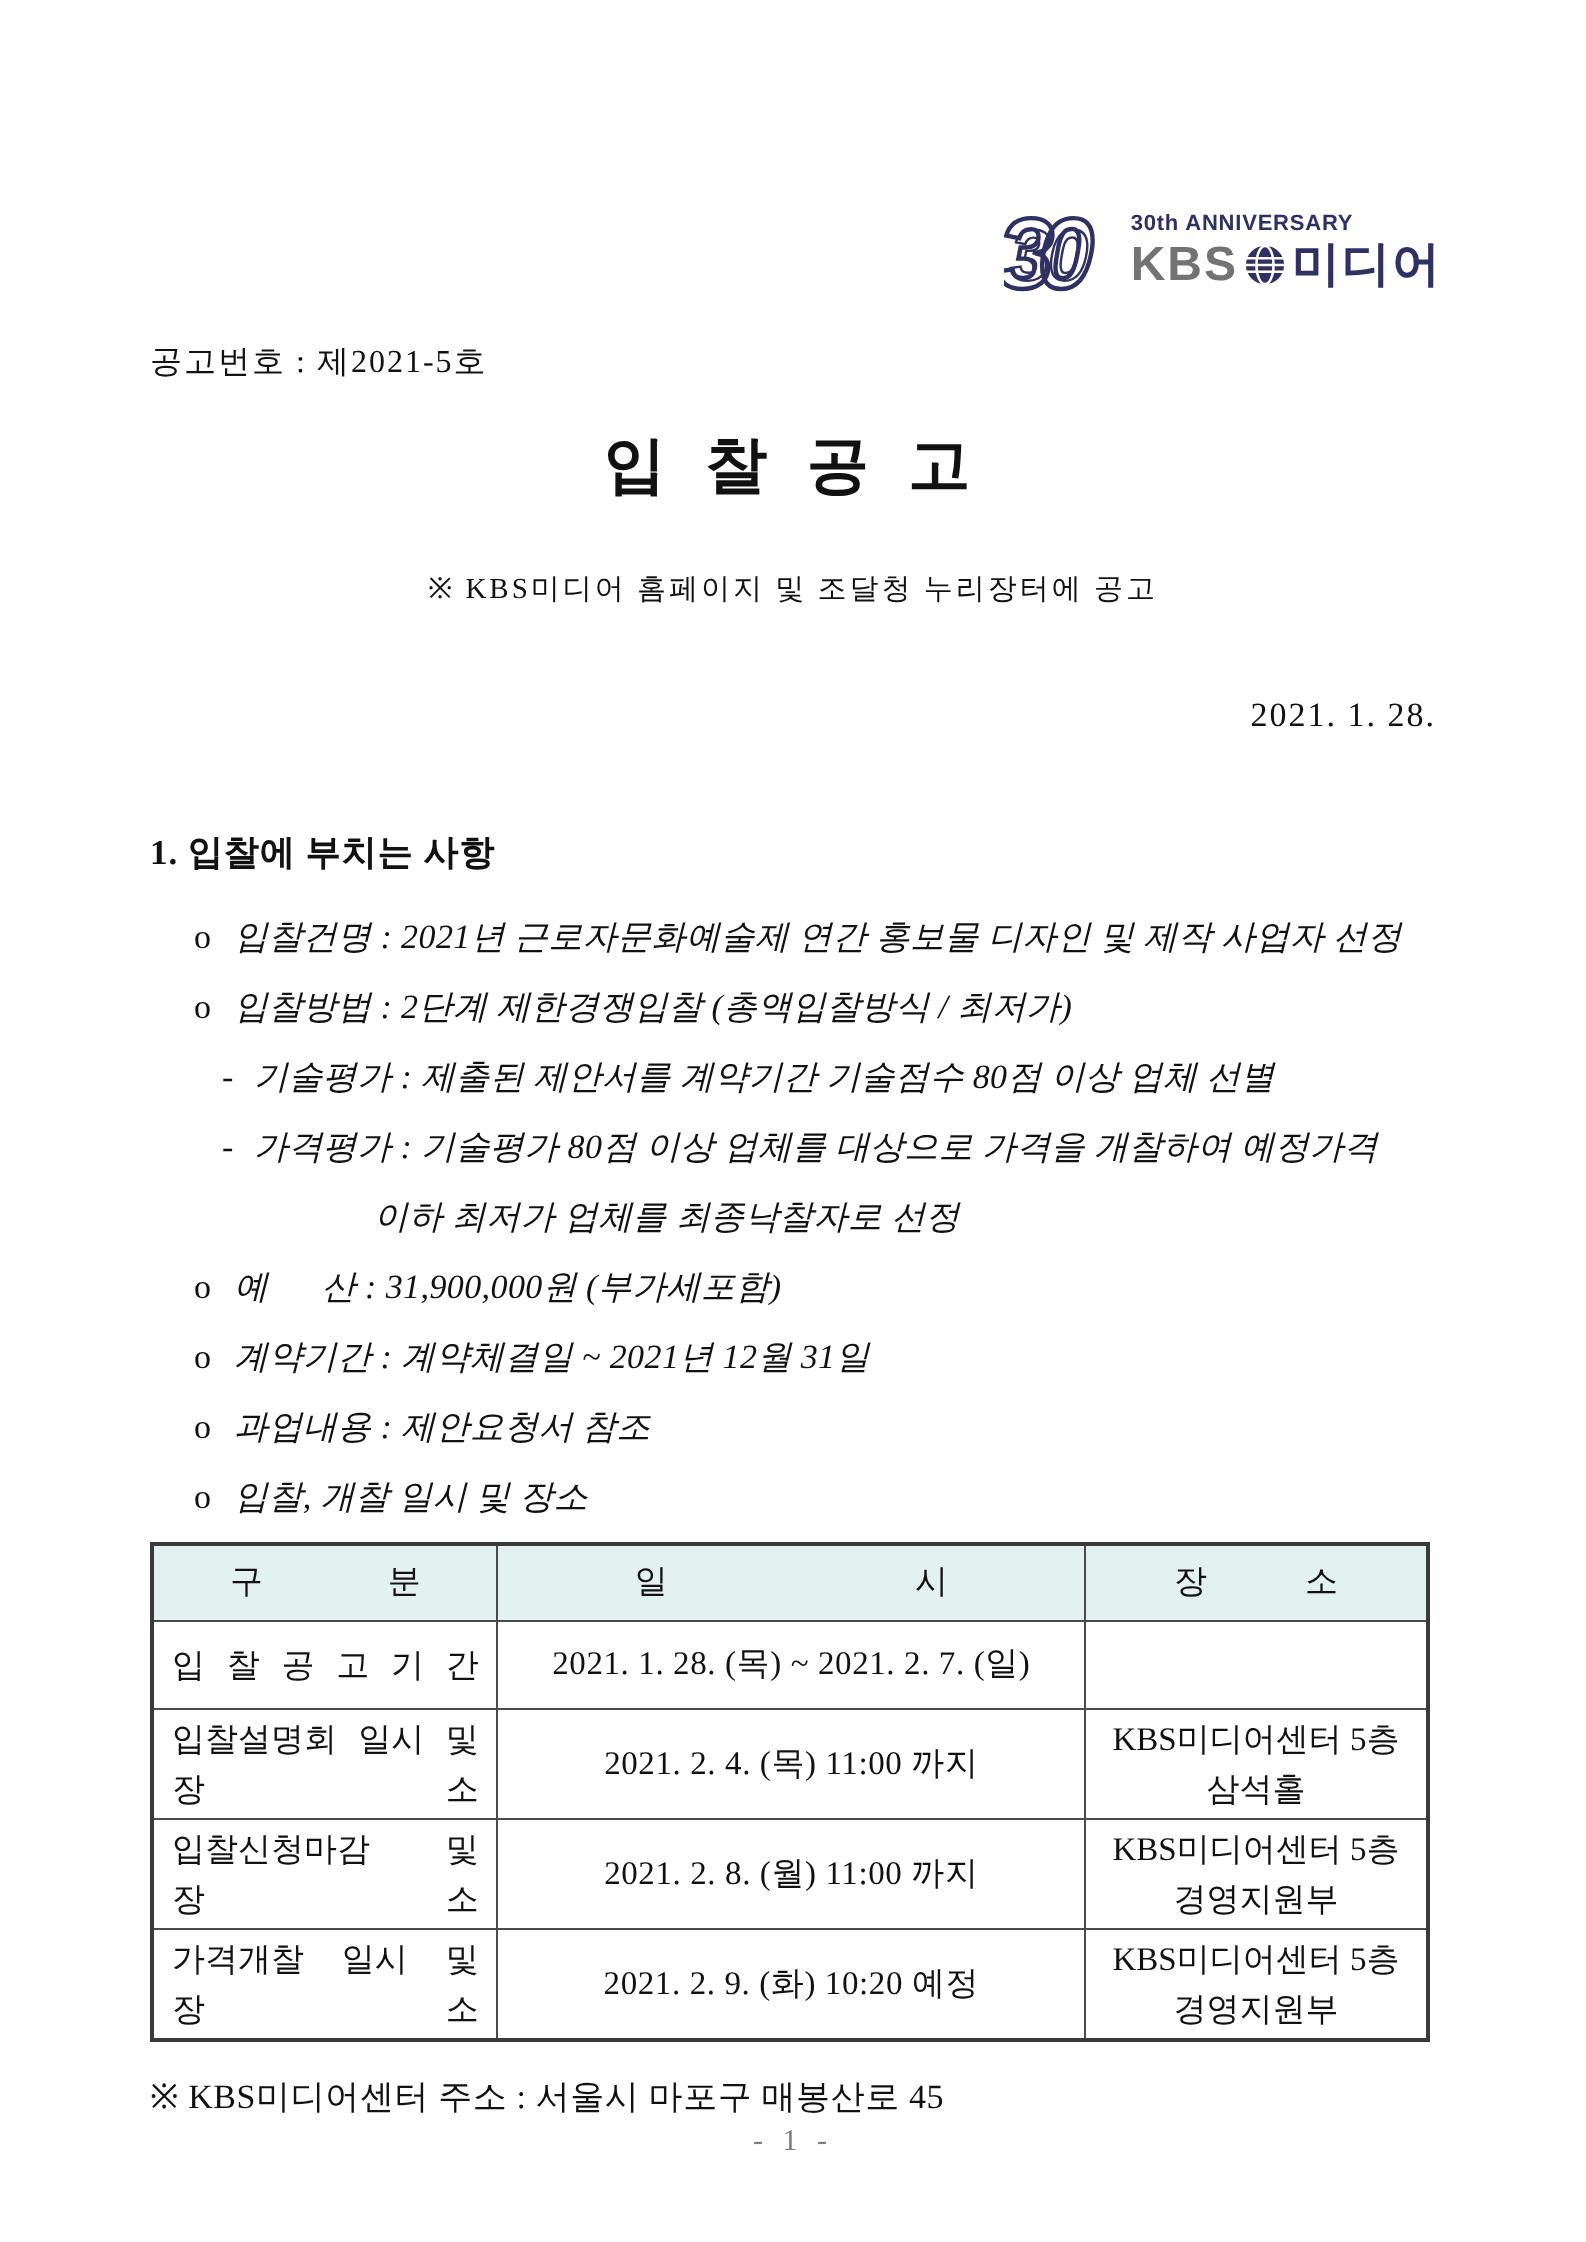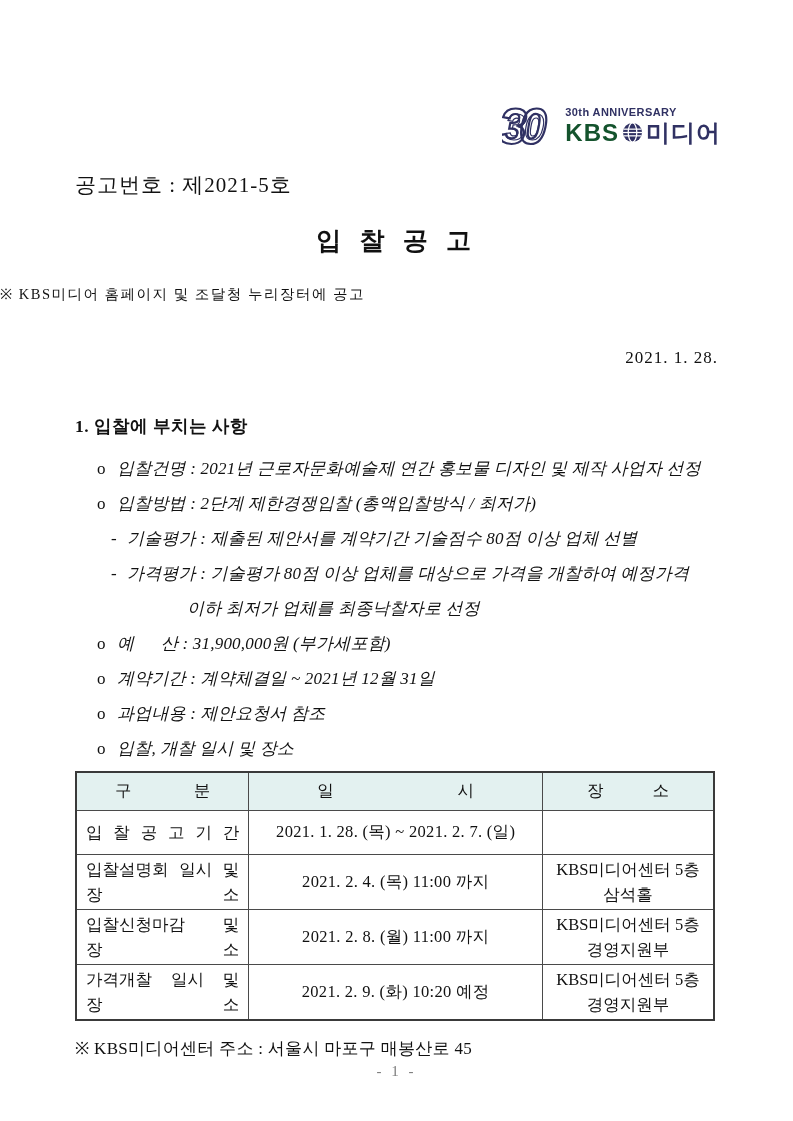--- a/index.html
+++ b/index.html
@@ -20,36 +20,37 @@
     color:#303163;
     font-family:"Liberation Sans","DejaVu Sans",sans-serif;
   }
   .logo-mark { flex:none; }
   .logo-text { display:flex; flex-direction:column; line-height:1.05; }
   .logo-ann {
     font-size:11px; font-weight:bold; letter-spacing:0.4px;
     color:#303163;
   }
   .logo-brand { display:flex; align-items:center; gap:3px; margin-top:2px; }
-  .logo-kbs { font-size:24px; font-weight:bold; letter-spacing:1px; color:#14532d; }
+  .logo-kbs { font-size:24px; font-weight:bold; letter-spacing:1px; color:#737373; }
   .logo-media { font-size:24px; font-weight:bold; letter-spacing:1px; color:#303163; }
   .globe { flex:none; }
 
   
   .doc-number {
     position:absolute; top:171px; left:75px;
-    font-size:21px; letter-spacing:1px; white-space:pre;
+    font-size:16px; letter-spacing:1px; white-space:pre;
   }
   .title {
-    position:absolute; top:224px; left:0; width:100%;
+    position:absolute; top:212px; left:0; width:100%;
     text-align:center;
-    font-size:25px; font-weight:bold; letter-spacing:6px; white-space:pre;
+    font-size:31px; font-weight:bold; letter-spacing:6px; white-space:pre;
   }
   .subtitle {
     position:absolute; top:283px; left:0; width:100%;
+    text-align:center;
     font-size:14.5px; letter-spacing:1.5px; white-space:pre;
   }
   .date {
     position:absolute; top:348px; right:75px;
     font-size:17px; letter-spacing:1px;
   }
 
   
   .content { position:absolute; top:414px; left:75px; width:643px; }
   .sec-heading {

